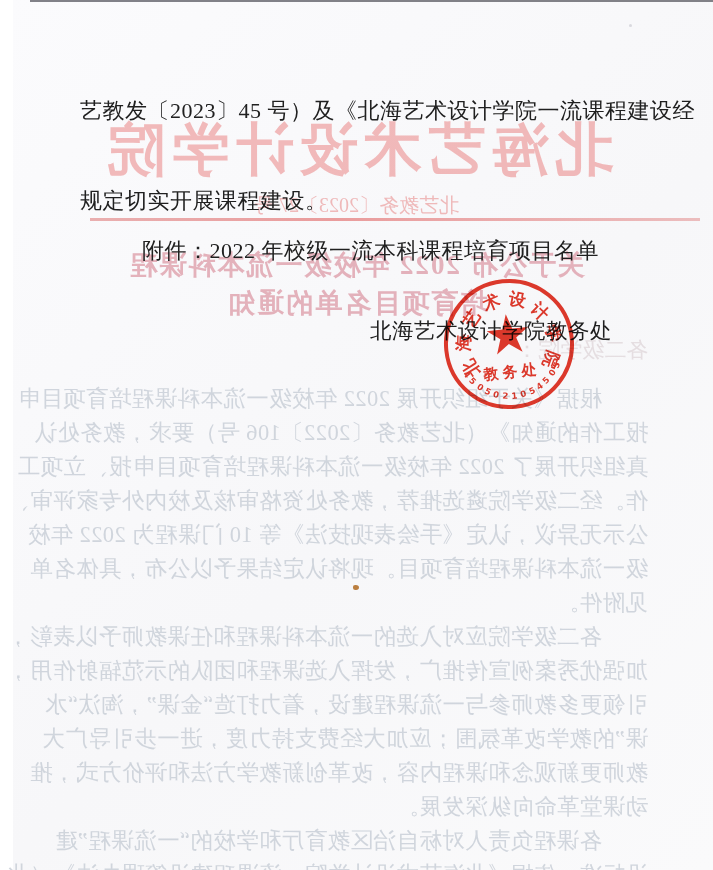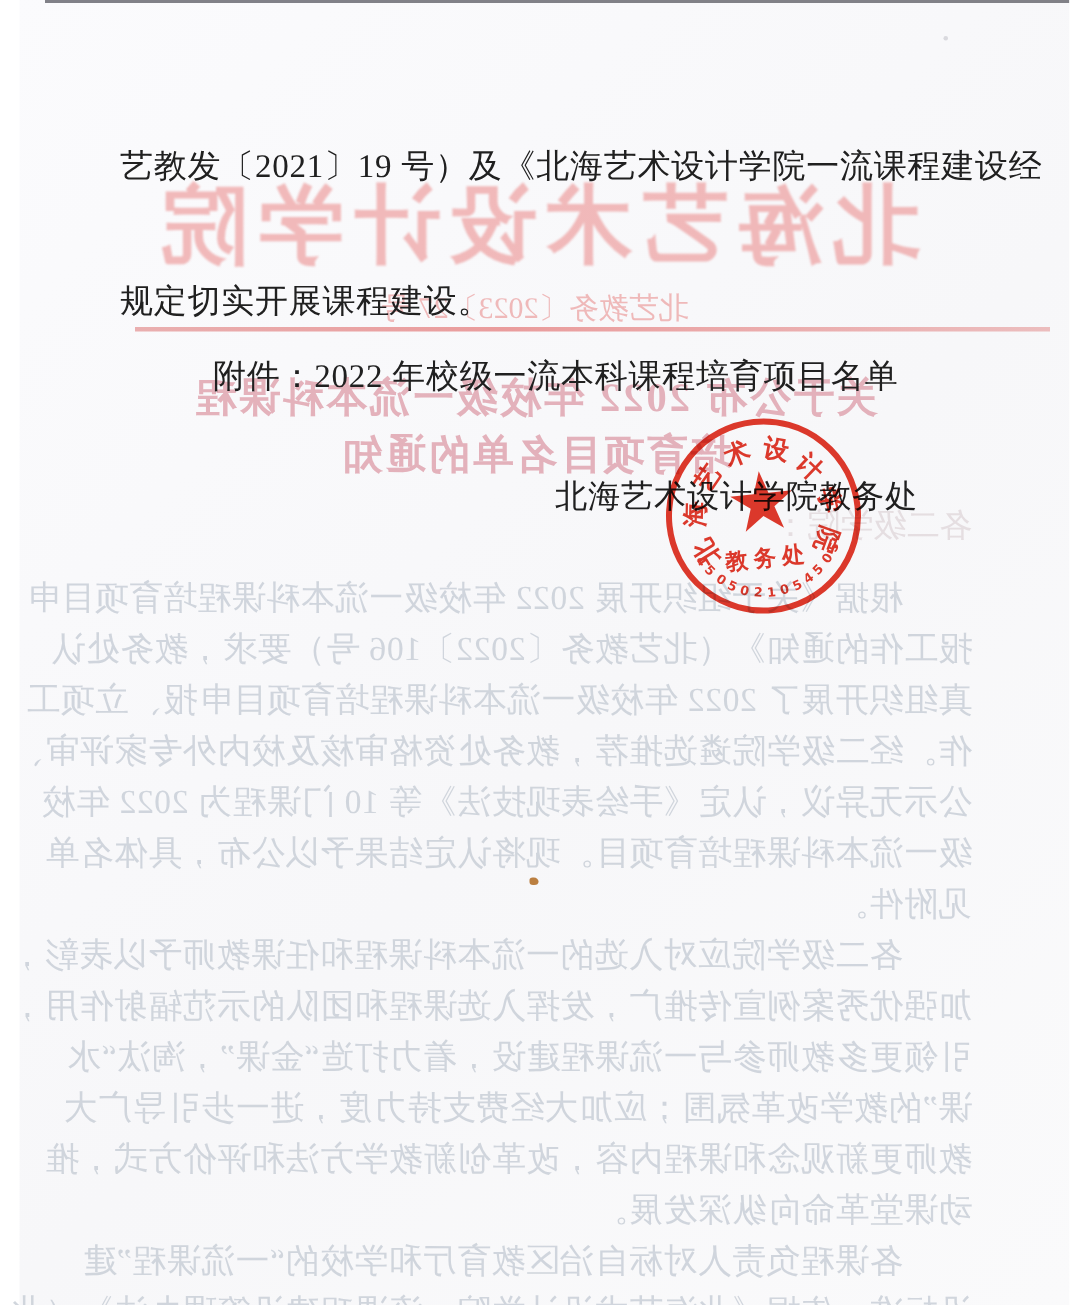--- a/index.html
+++ b/index.html
@@ -88,21 +88,21 @@
     <div class="bt-body" style="top:689px">引领更多教师参与一流课程建设，着力打造“金课”，淘汰“水</div>
     <div class="bt-body" style="top:723px">课”的教学改革氛围；应加大经费支持力度，进一步引导广大</div>
     <div class="bt-body" style="top:757px">教师更新观念和课程内容，改革创新教学方法和评价方式，推</div>
     <div class="bt-body" style="top:791px">动课堂革命向纵深发展。</div>
     <div class="bt-body indent" style="top:825px">各课程负责人对标自治区教育厅和学校的“一流课程”建</div>
     <div class="bt-body" style="top:859px">设标准，依据《北海艺术设计学院一流课程建设管理办法》（北</div>
   </div>
 
   <div class="red-rule"></div>
 
-  <div class="ink para-line" style="top:96px">艺教发〔2021〕19 号）及《北海艺术设计学院一流课程建设经</div>
+  <div class="ink para-line" style="top:96px">艺教发〔2023〕45 号）及《北海艺术设计学院一流课程建设经</div>
   <div class="ink para-line last" style="top:186px">规定切实开展课程建设。</div>
   <div class="ink attach" style="top:236px">附件：2022 年校级一流本科课程培育项目名单</div>
   <div class="ink sig" style="top:316px">北海艺术设计学院教务处</div>
 
   <div class="seal">
     <div class="seal-ring"></div>
     <div>
         <span class="arc-ch" style="left: 24.5543px; top: 84.7267px; transform: translate(-50%, -50%) rotate(-116deg);">北</span>
         <span class="arc-ch" style="left: 20.3492px; top: 59.4045px; transform: translate(-50%, -50%) rotate(-82.8571deg);">海</span>
         <span class="arc-ch" style="left: 30.6727px; top: 35.903px; transform: translate(-50%, -50%) rotate(-49.7143deg);">艺</span>

